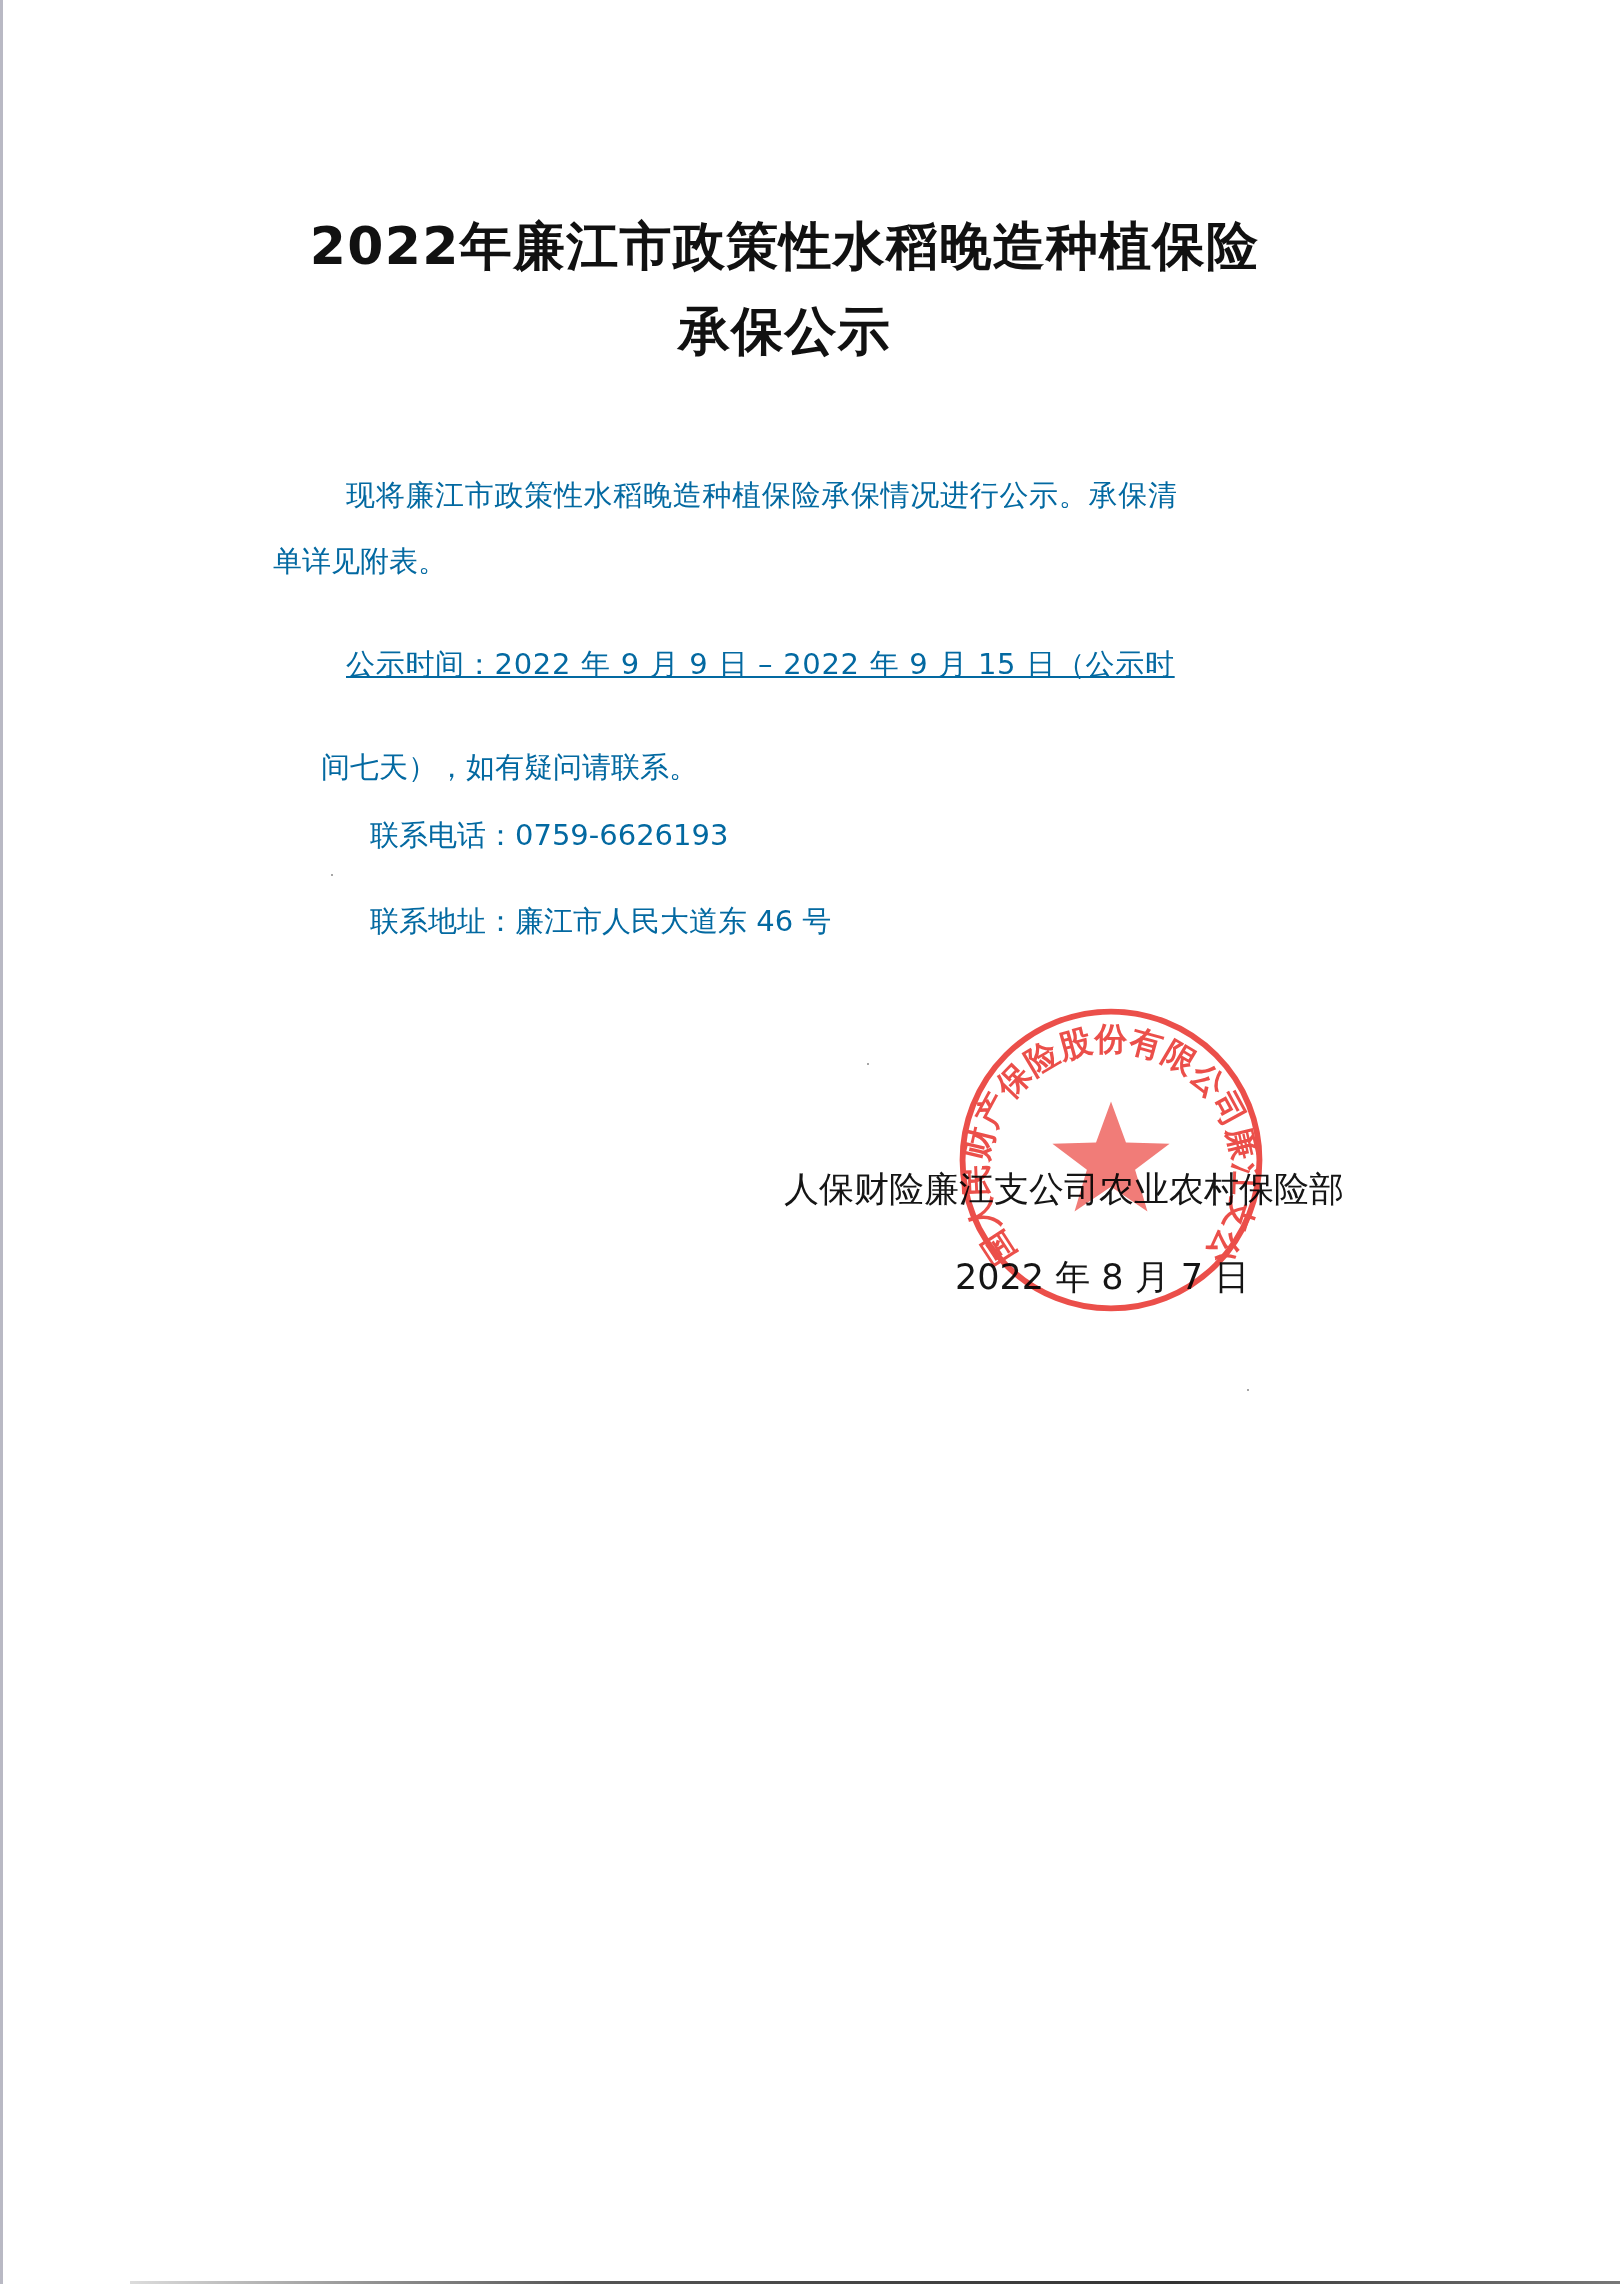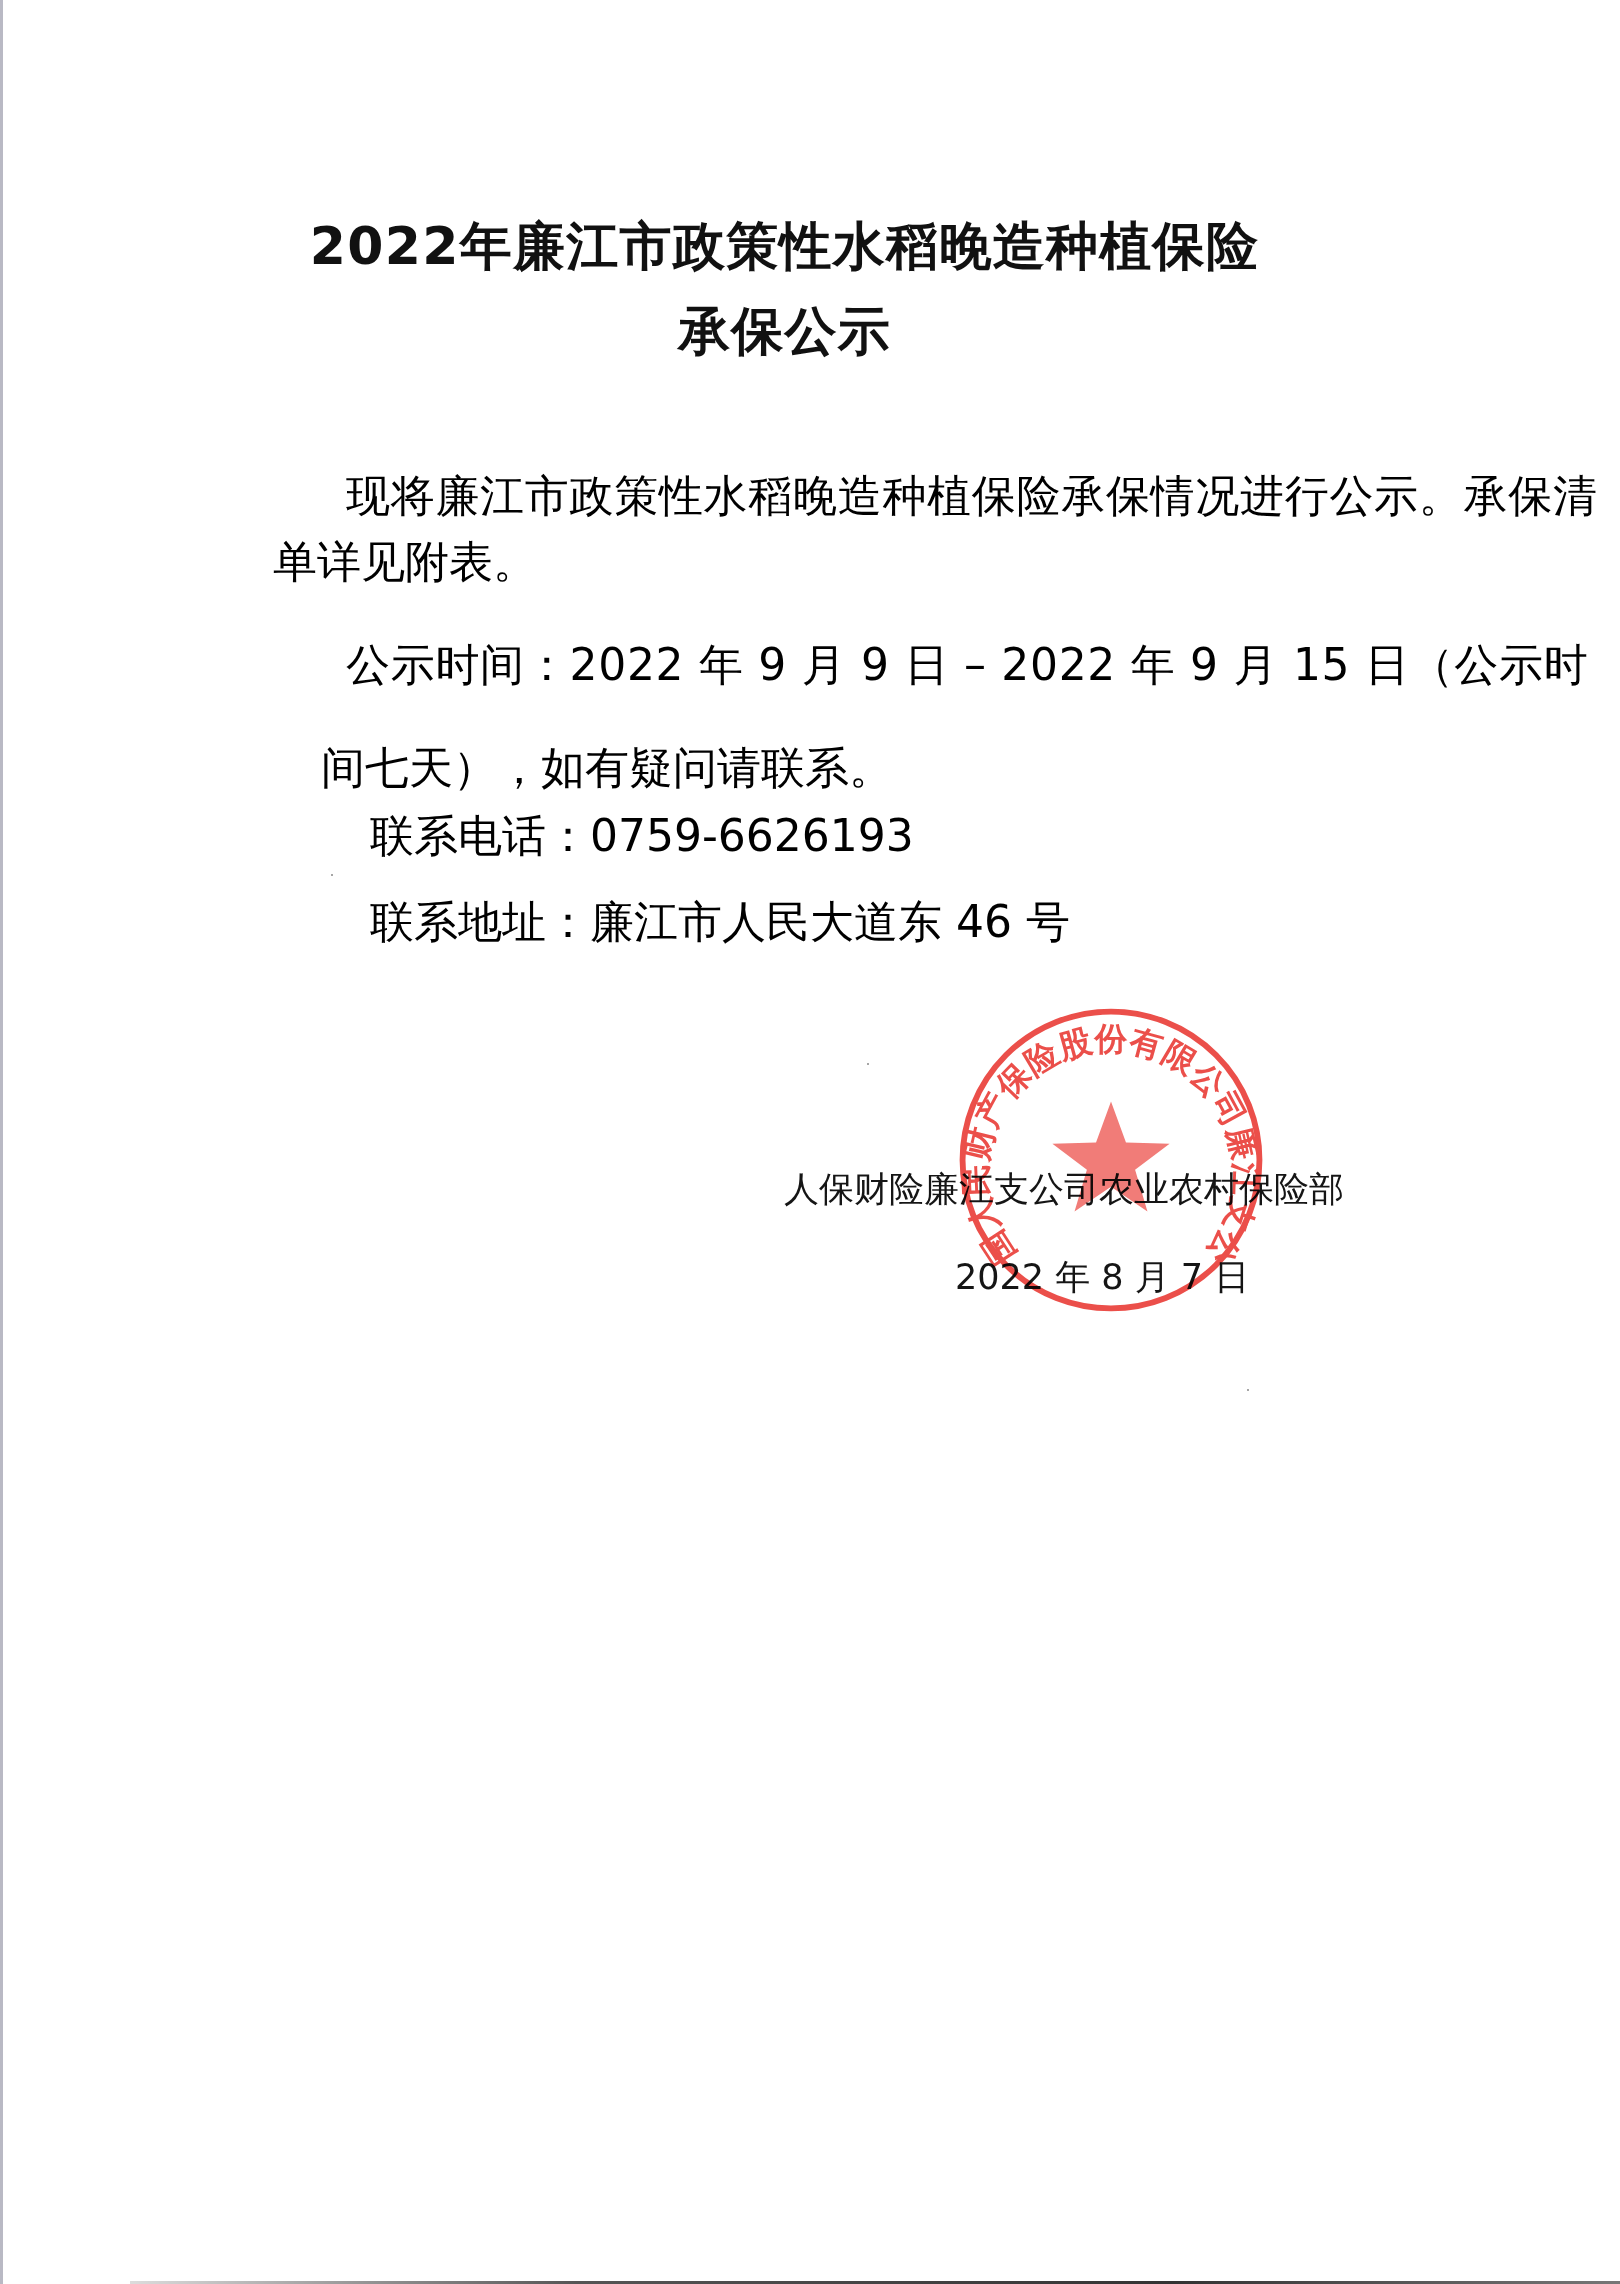--- a/index.html
+++ b/index.html
@@ -37,29 +37,29 @@
       letter-spacing: 1.3px;
       color: #111;
       margin: 0;
     }
     .title-line1 { top: 212px; left: -26px; }
     .title-line2 { top: 297px; left: -26px; }
 
     .para {
       position: absolute;
       font-family: "DejaVu Sans", "Liberation Sans", sans-serif;
-      font-size: 44px;
+      font-size: 29px;
       line-height: 39px;
-      color: #000000;
+      color: #0369a1;
       white-space: nowrap;
       margin: 0;
     }
     .p1-l1 { left: 346px; top: 476px; letter-spacing: 0.7px; }
     .p1-l2 { left: 273px; top: 542px; text-align: right; }
-    .p2-l1 { left: 346px; top: 645px; letter-spacing: 0.7px; }
+    .p2-l1 { left: 346px; top: 645px; letter-spacing: 0.7px; text-decoration: underline; }
     .p2-l2 { left: 273px; top: 748px; margin-left: 48px; }
     .p3    { left: 346px; top: 816px; margin-left: 24px; }
     .p4    { left: 346px; top: 902px; margin-left: 24px; }
 
     .signature {
       position: absolute;
       font-family: "DejaVu Sans", "Liberation Sans", sans-serif;
       font-size: 35px;
       line-height: 39px;
       color: #151515;

